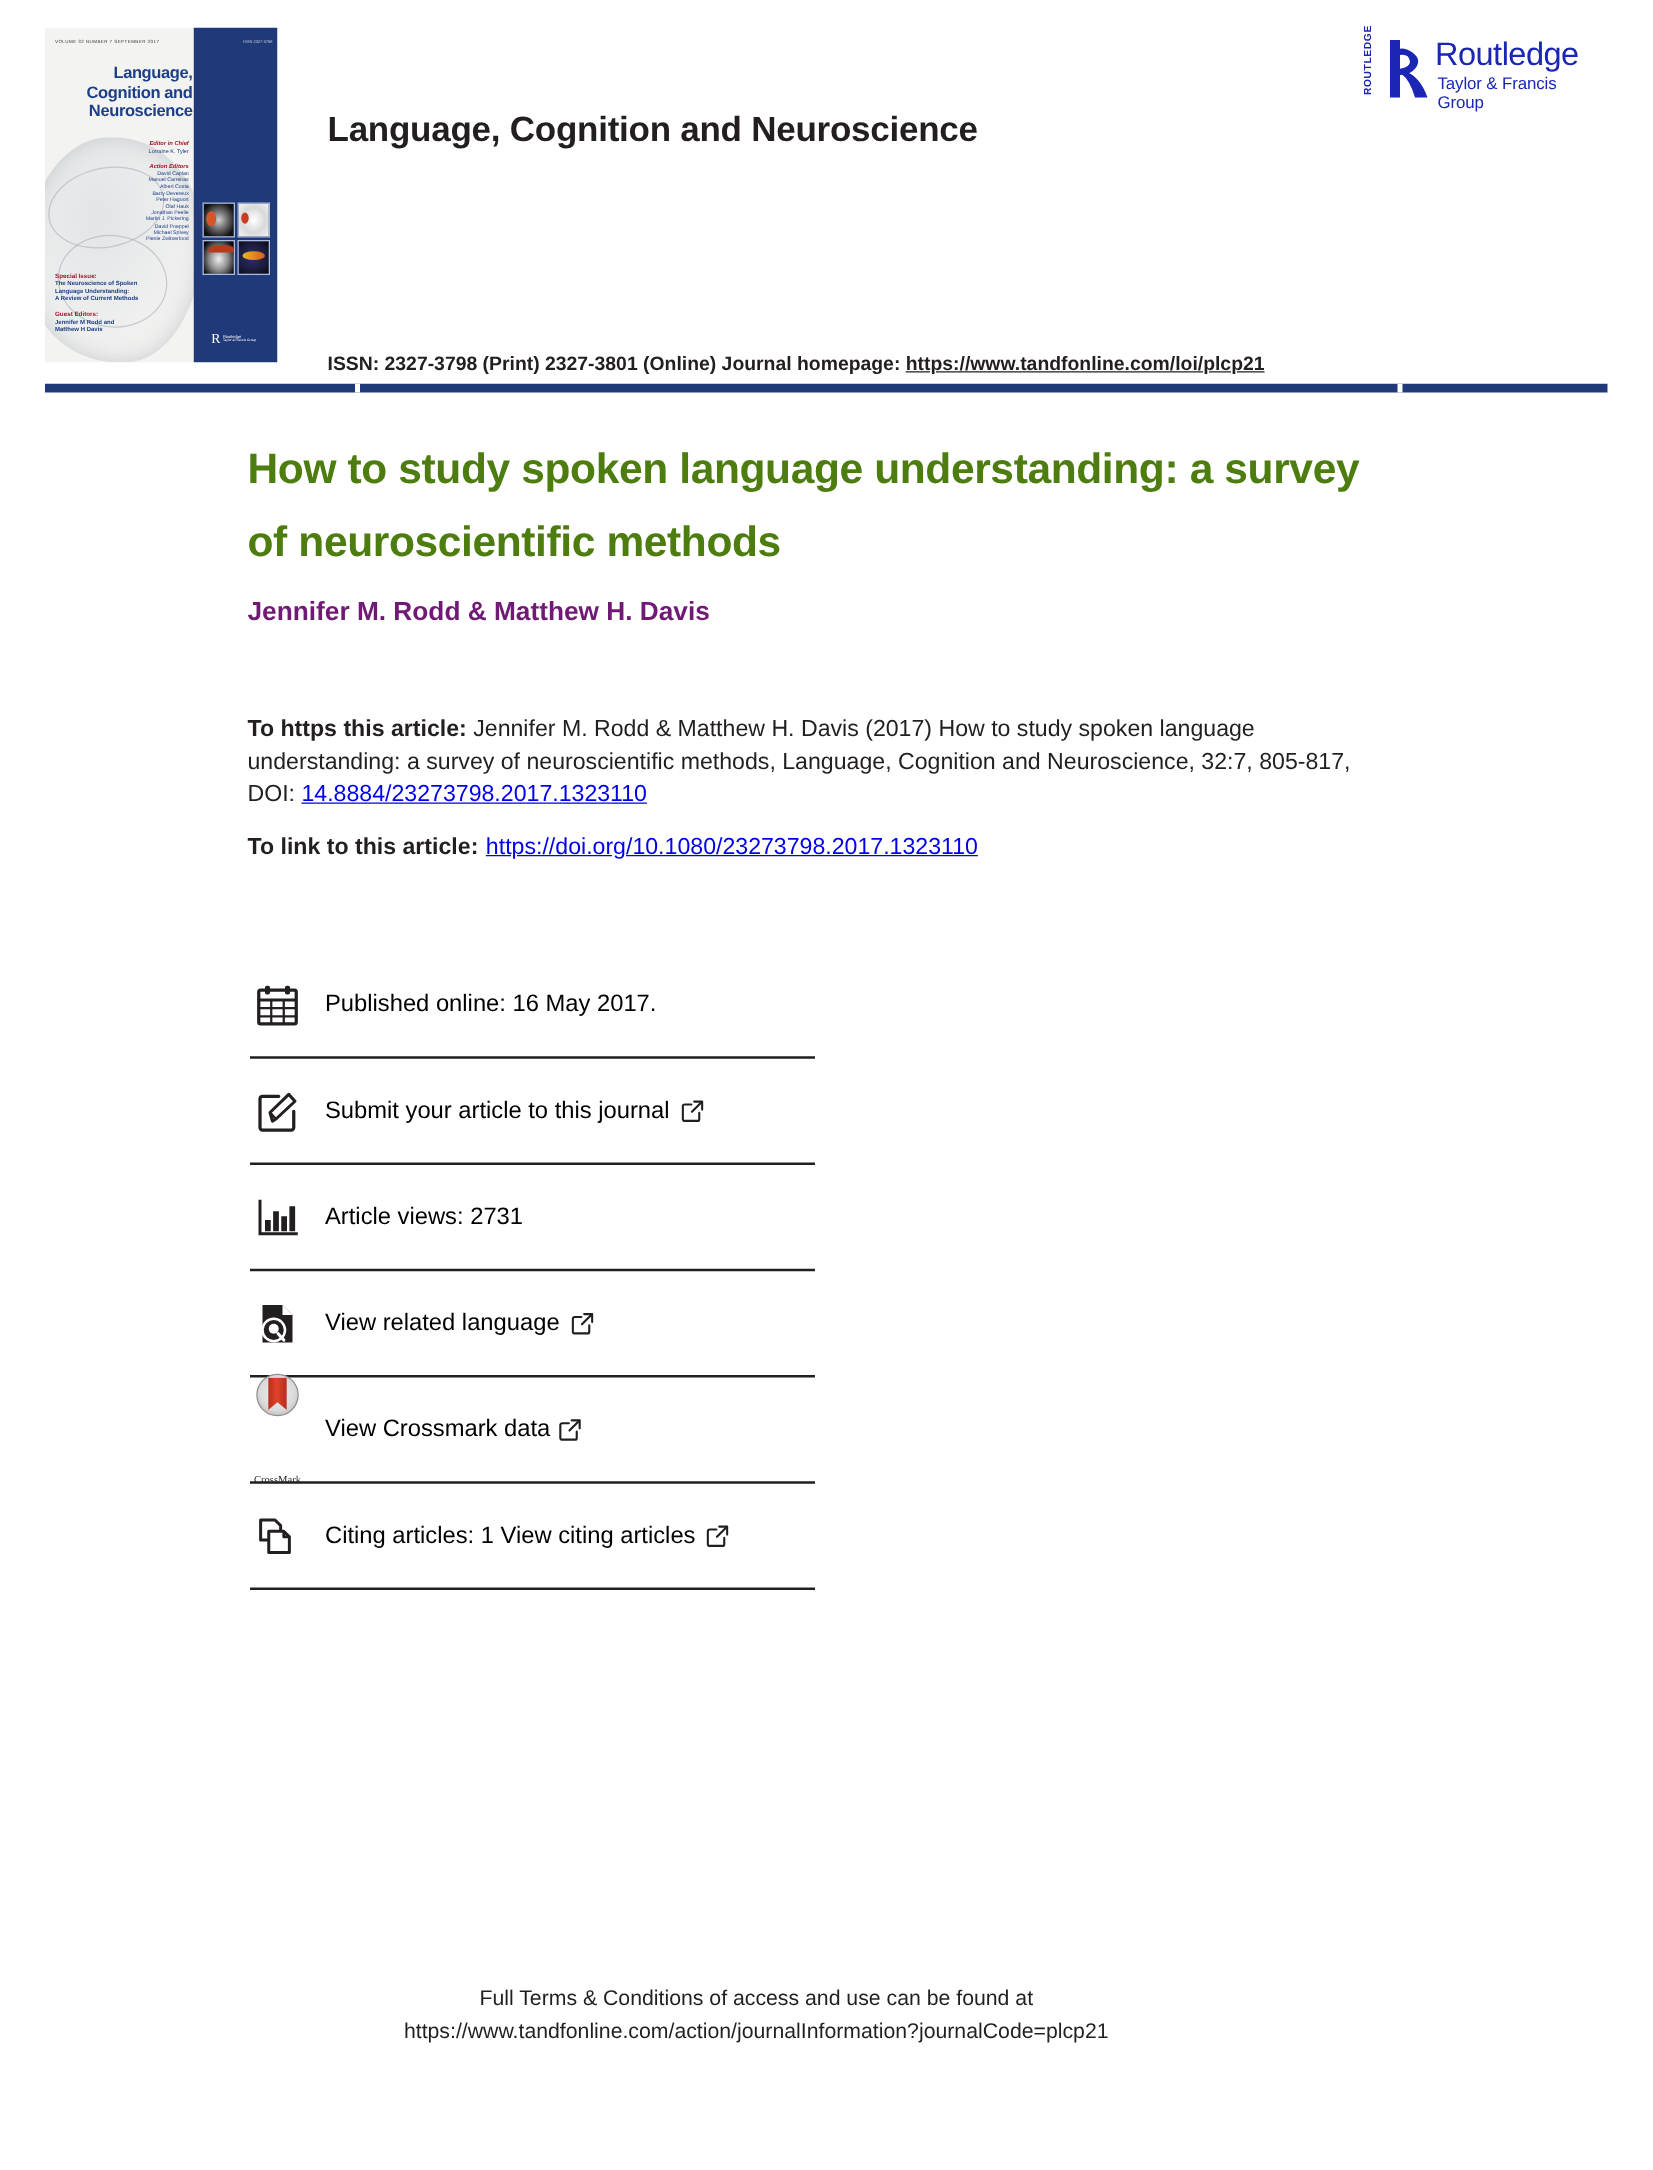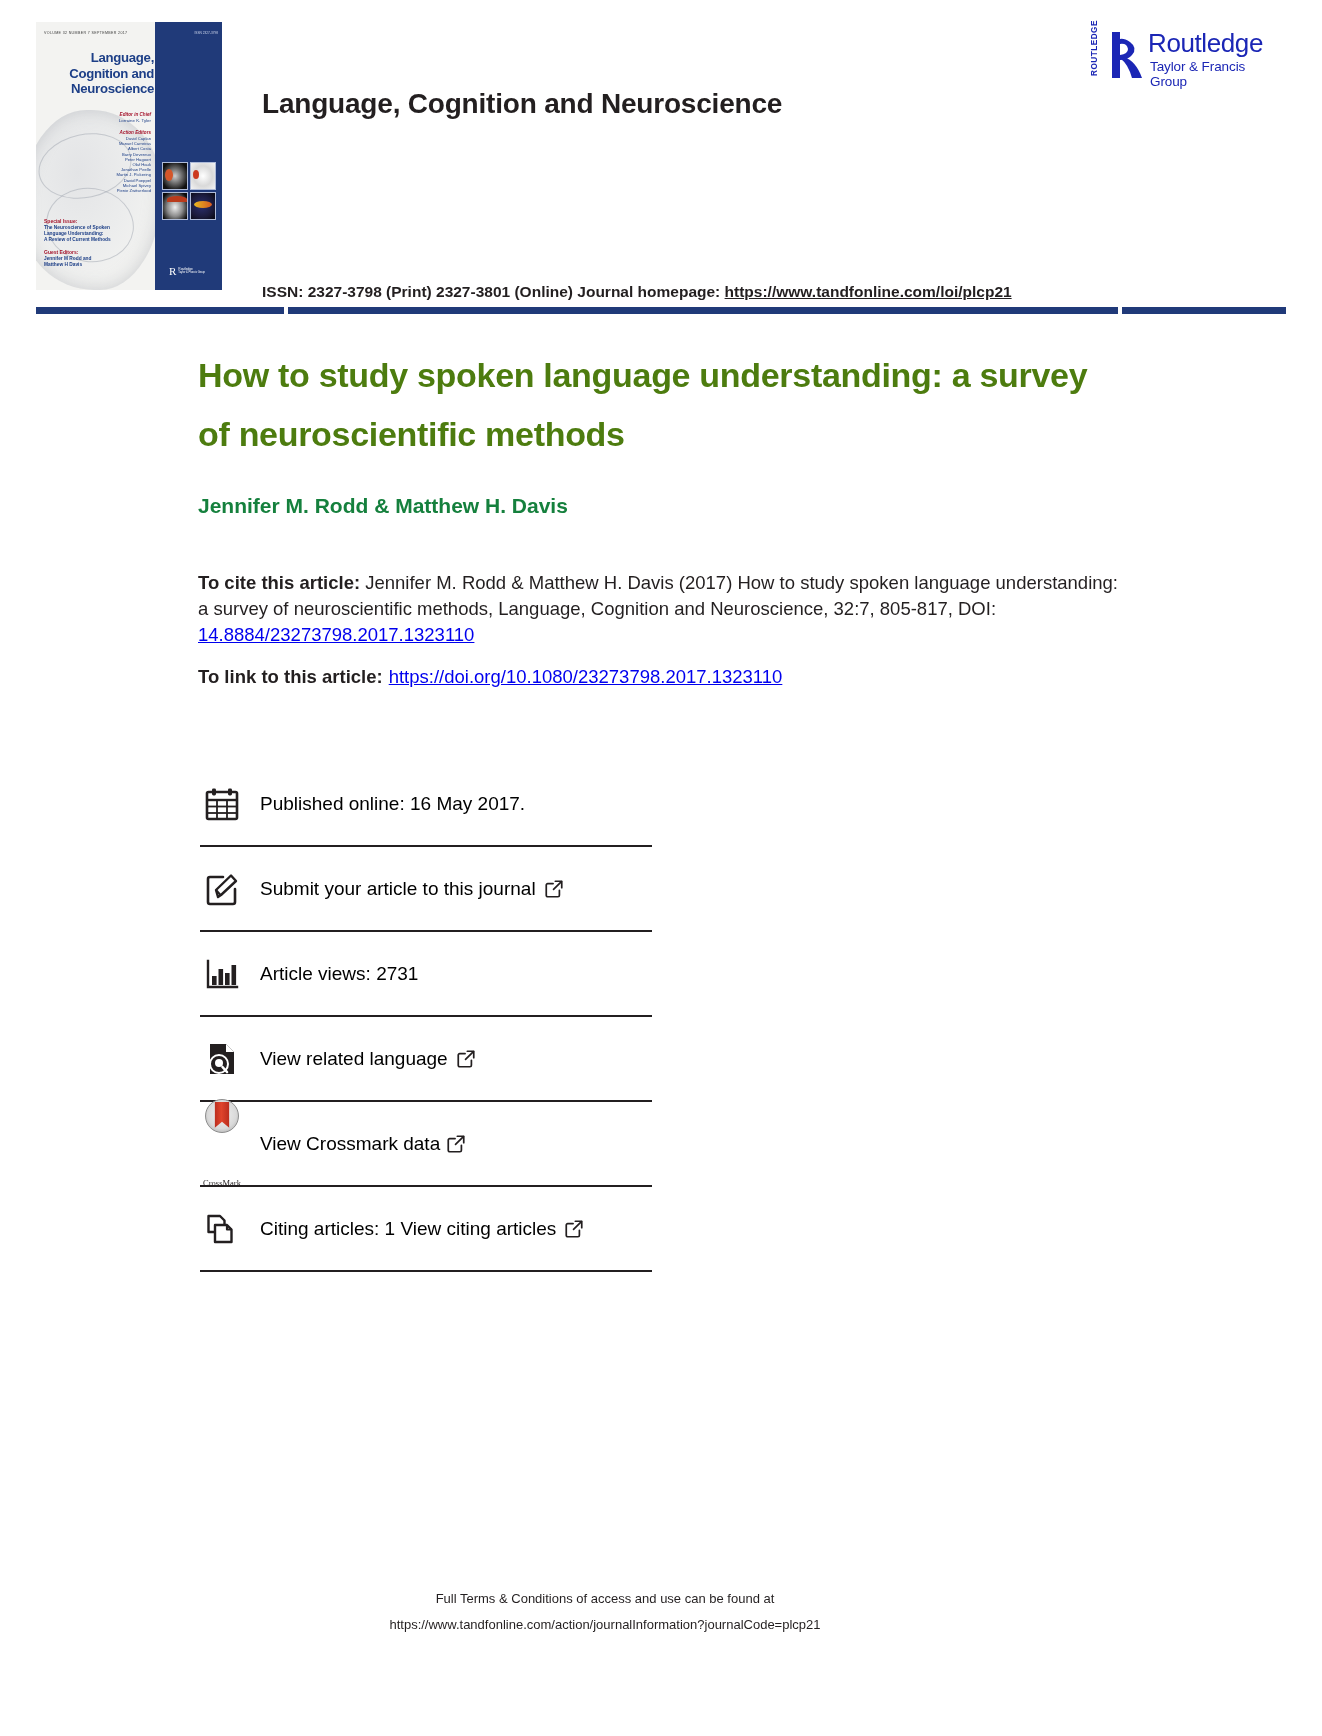--- a/index.html
+++ b/index.html
@@ -157,22 +157,22 @@
   .hrule-gap1 { position: absolute; left: 284px; top: 307px; width: 4px; height: 7px; background: #fff; }
   .hrule-gap2 { position: absolute; left: 1118px; top: 307px; width: 4px; height: 7px; background: #fff; }
 
   
   .article-title {
     position: absolute; left: 198px; top: 346px; width: 920px;
     font-size: 34px; font-weight: bold; line-height: 59px; color: #4d7c0f;
     letter-spacing: -0.3px;
   }
   .authors {
-    position: absolute; left: 198px; top: 494px;
-    font-size: 21px; font-weight: bold; color: #15803d;
+    position: absolute; left: 198px; top: 478px;
+    font-size: 21px; font-weight: bold; color: #701a75;
   }
   .cite-block {
     position: absolute; left: 198px; top: 570px; width: 920px;
     font-size: 18.5px; line-height: 26px; color: #231f20;
   }
   .cite-block b { font-weight: bold; }
   .cite-block .u { text-decoration: underline; }
   .link-block {
     position: absolute; left: 198px; top: 664px; width: 920px;
     font-size: 18.5px; line-height: 26px; color: #231f20;
@@ -208,21 +208,21 @@
     content: ""; position: absolute; left: 50%; top: 2px; transform: translateX(-50%);
     width: 15px; height: 26px;
     background: linear-gradient(90deg, #b92c1d 0%, #e0442c 45%, #b92c1d 100%);
     clip-path: polygon(0 0, 100% 0, 100% 100%, 50% 76%, 0 100%);
   }
   .crossmark-text { font-family: "Liberation Serif", serif; font-size: 8.5px; color: #231f20; margin-top: 1px; }
 
   
   .footer {
     position: absolute; left: 0; top: 1586px; width: 1210px;
-    text-align: center; font-size: 13px; line-height: 26px; color: #231f20;
+    text-align: center; font-size: 17px; line-height: 26px; color: #231f20;
   }
 </style>
 </head>
 <body>
 
 <div class="page">
 
   <div class="header">
 
     <div class="cover-thumb">
@@ -291,21 +291,21 @@
     <div class="hrule-thick"></div>
     <div class="hrule-gap1"></div>
     <div class="hrule-gap2"></div>
   </div>
 
   <h1 class="article-title">How to study spoken language understanding: a survey of neuroscientific methods</h1>
 
   <div class="authors">Jennifer M. Rodd &amp; Matthew H. Davis</div>
 
   <div class="cite-block">
-    <b>To cite this article:</b><span> Jennifer M. Rodd &amp; Matthew H. Davis (2017) How to study spoken language understanding: a survey of neuroscientific methods, Language, Cognition and Neuroscience, 32:7, 805-817, DOI: </span><a class="u" href="#">14.8884/23273798.2017.1323110</a>
+    <b>To https this article:</b><span> Jennifer M. Rodd &amp; Matthew H. Davis (2017) How to study spoken language understanding: a survey of neuroscientific methods, Language, Cognition and Neuroscience, 32:7, 805-817, DOI: </span><a class="u" href="#">14.8884/23273798.2017.1323110</a>
   </div>
 
   <div class="link-block">
     <b>To link to this article:</b><a class="u" href="#">https://doi.org/10.1080/23273798.2017.1323110</a>
   </div>
 
   <div class="actions">
 
     <div class="action-row">
       <span class="act-icon">

